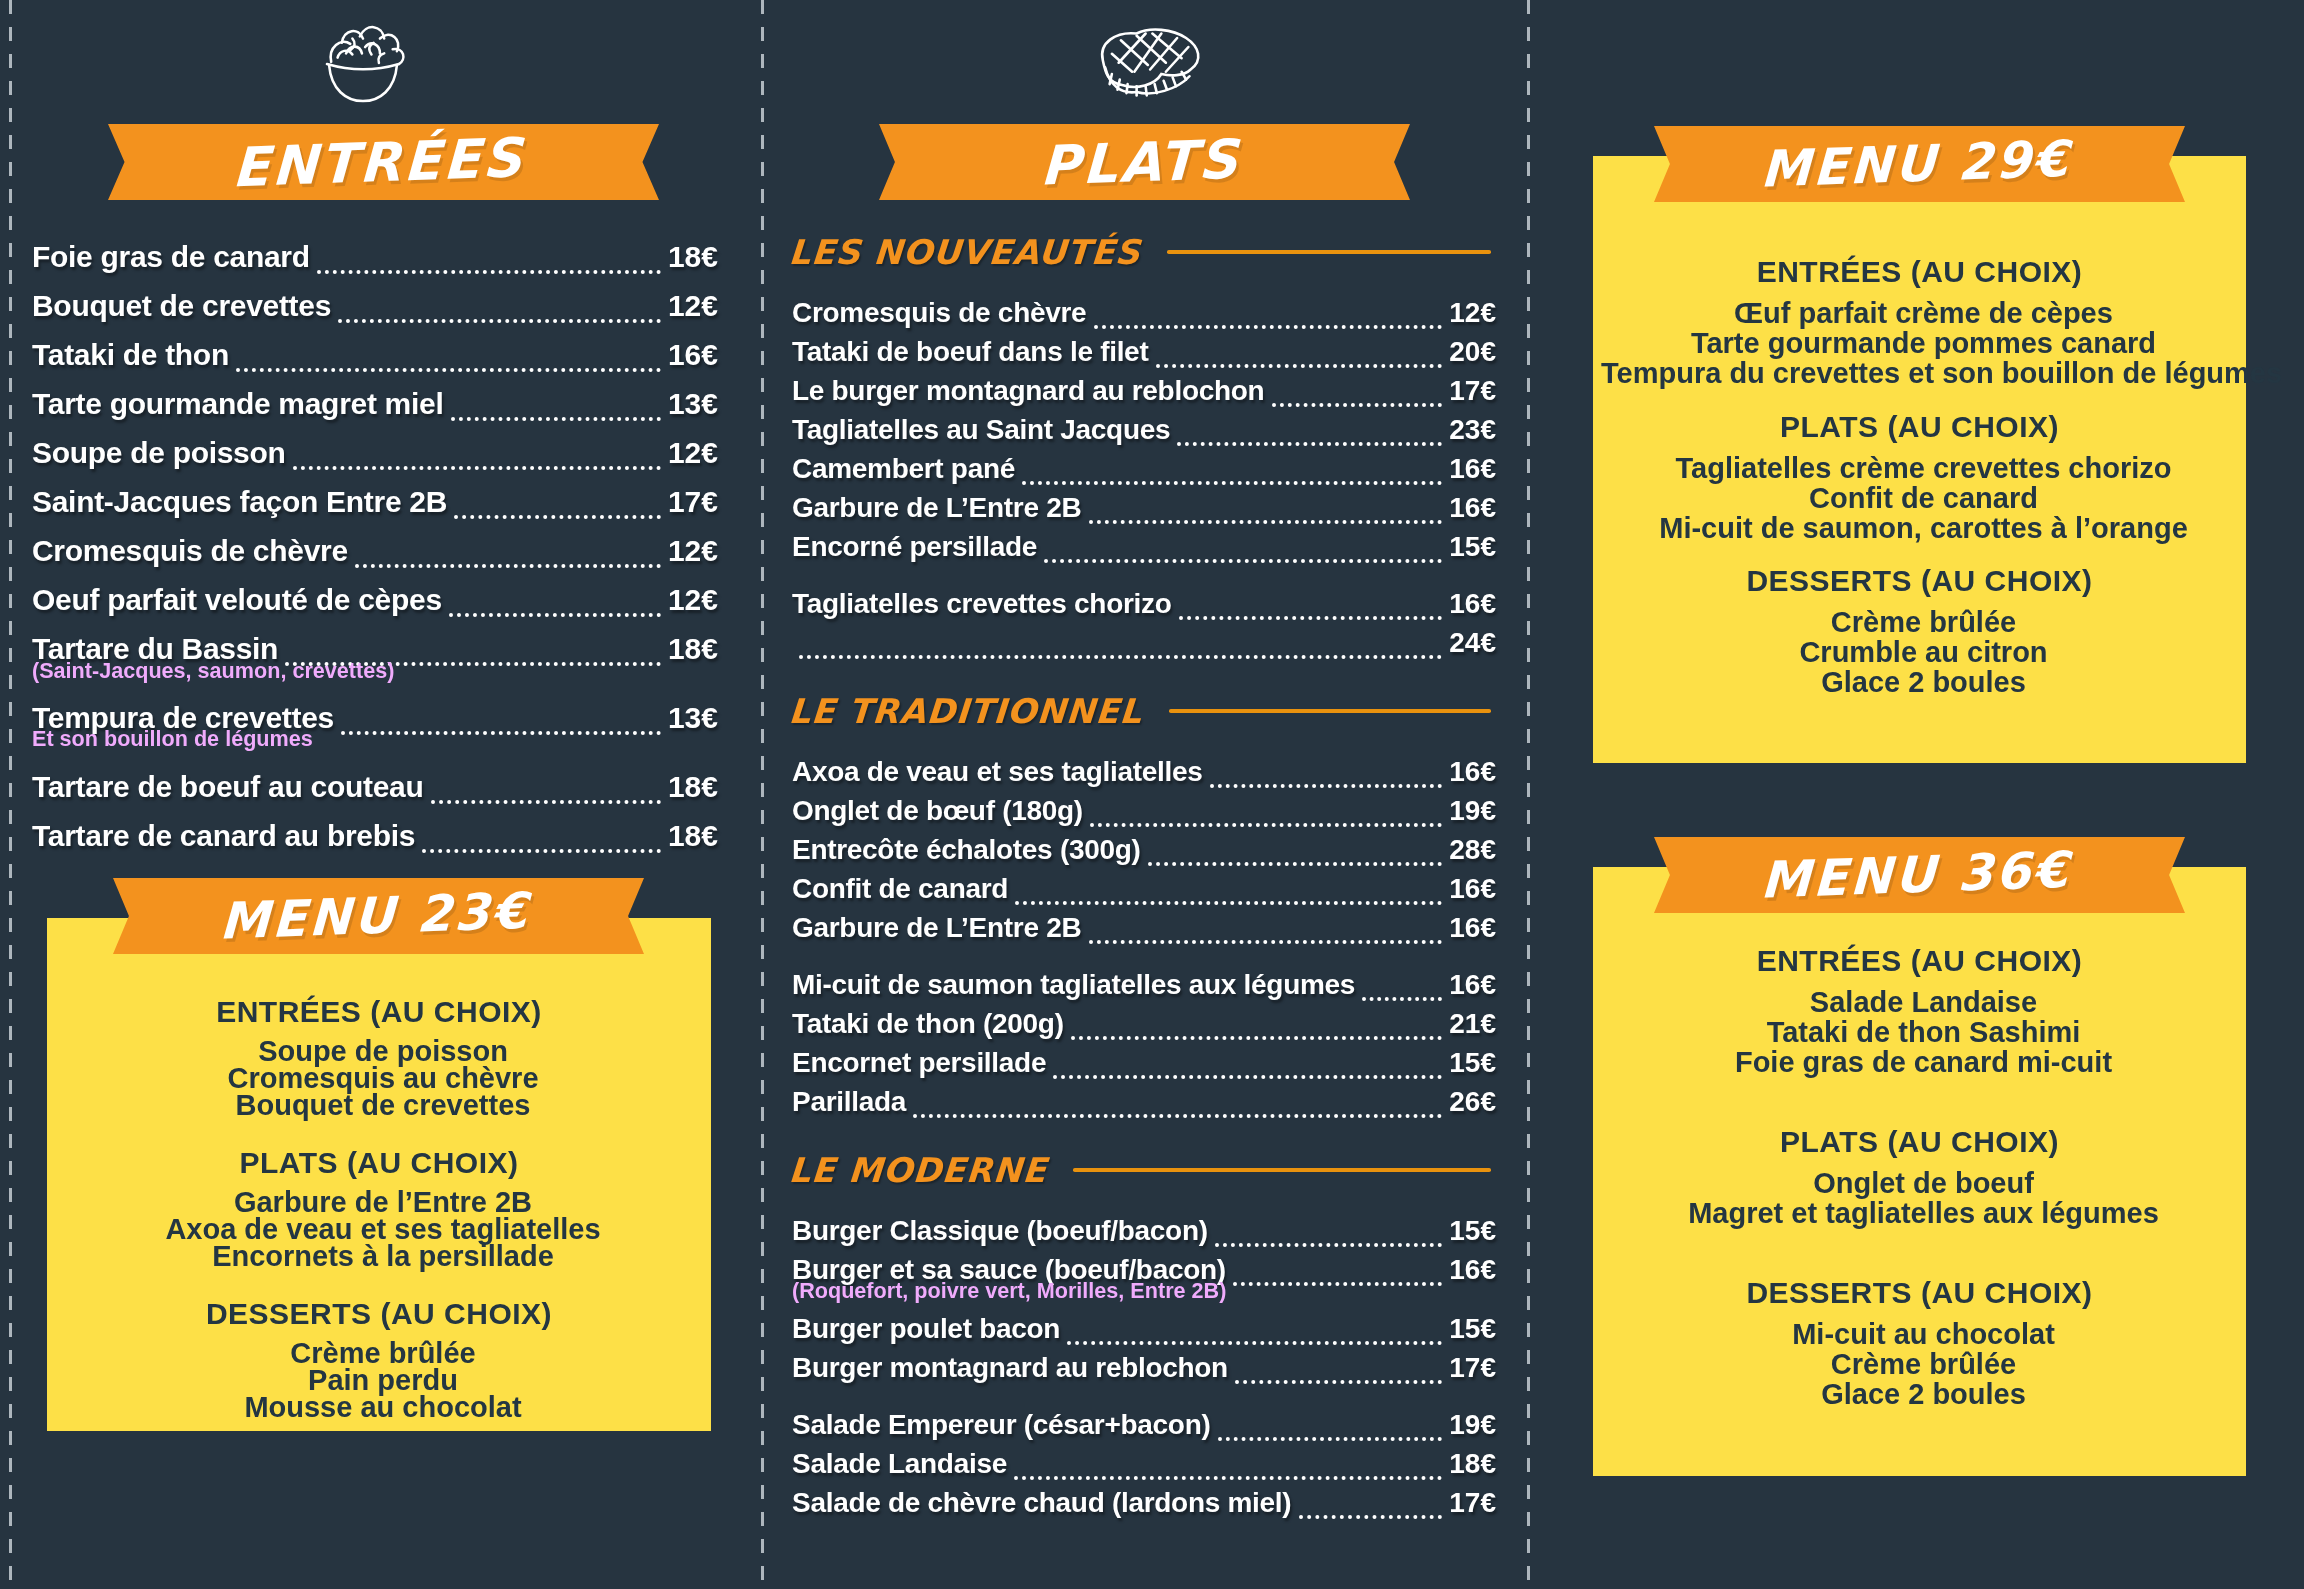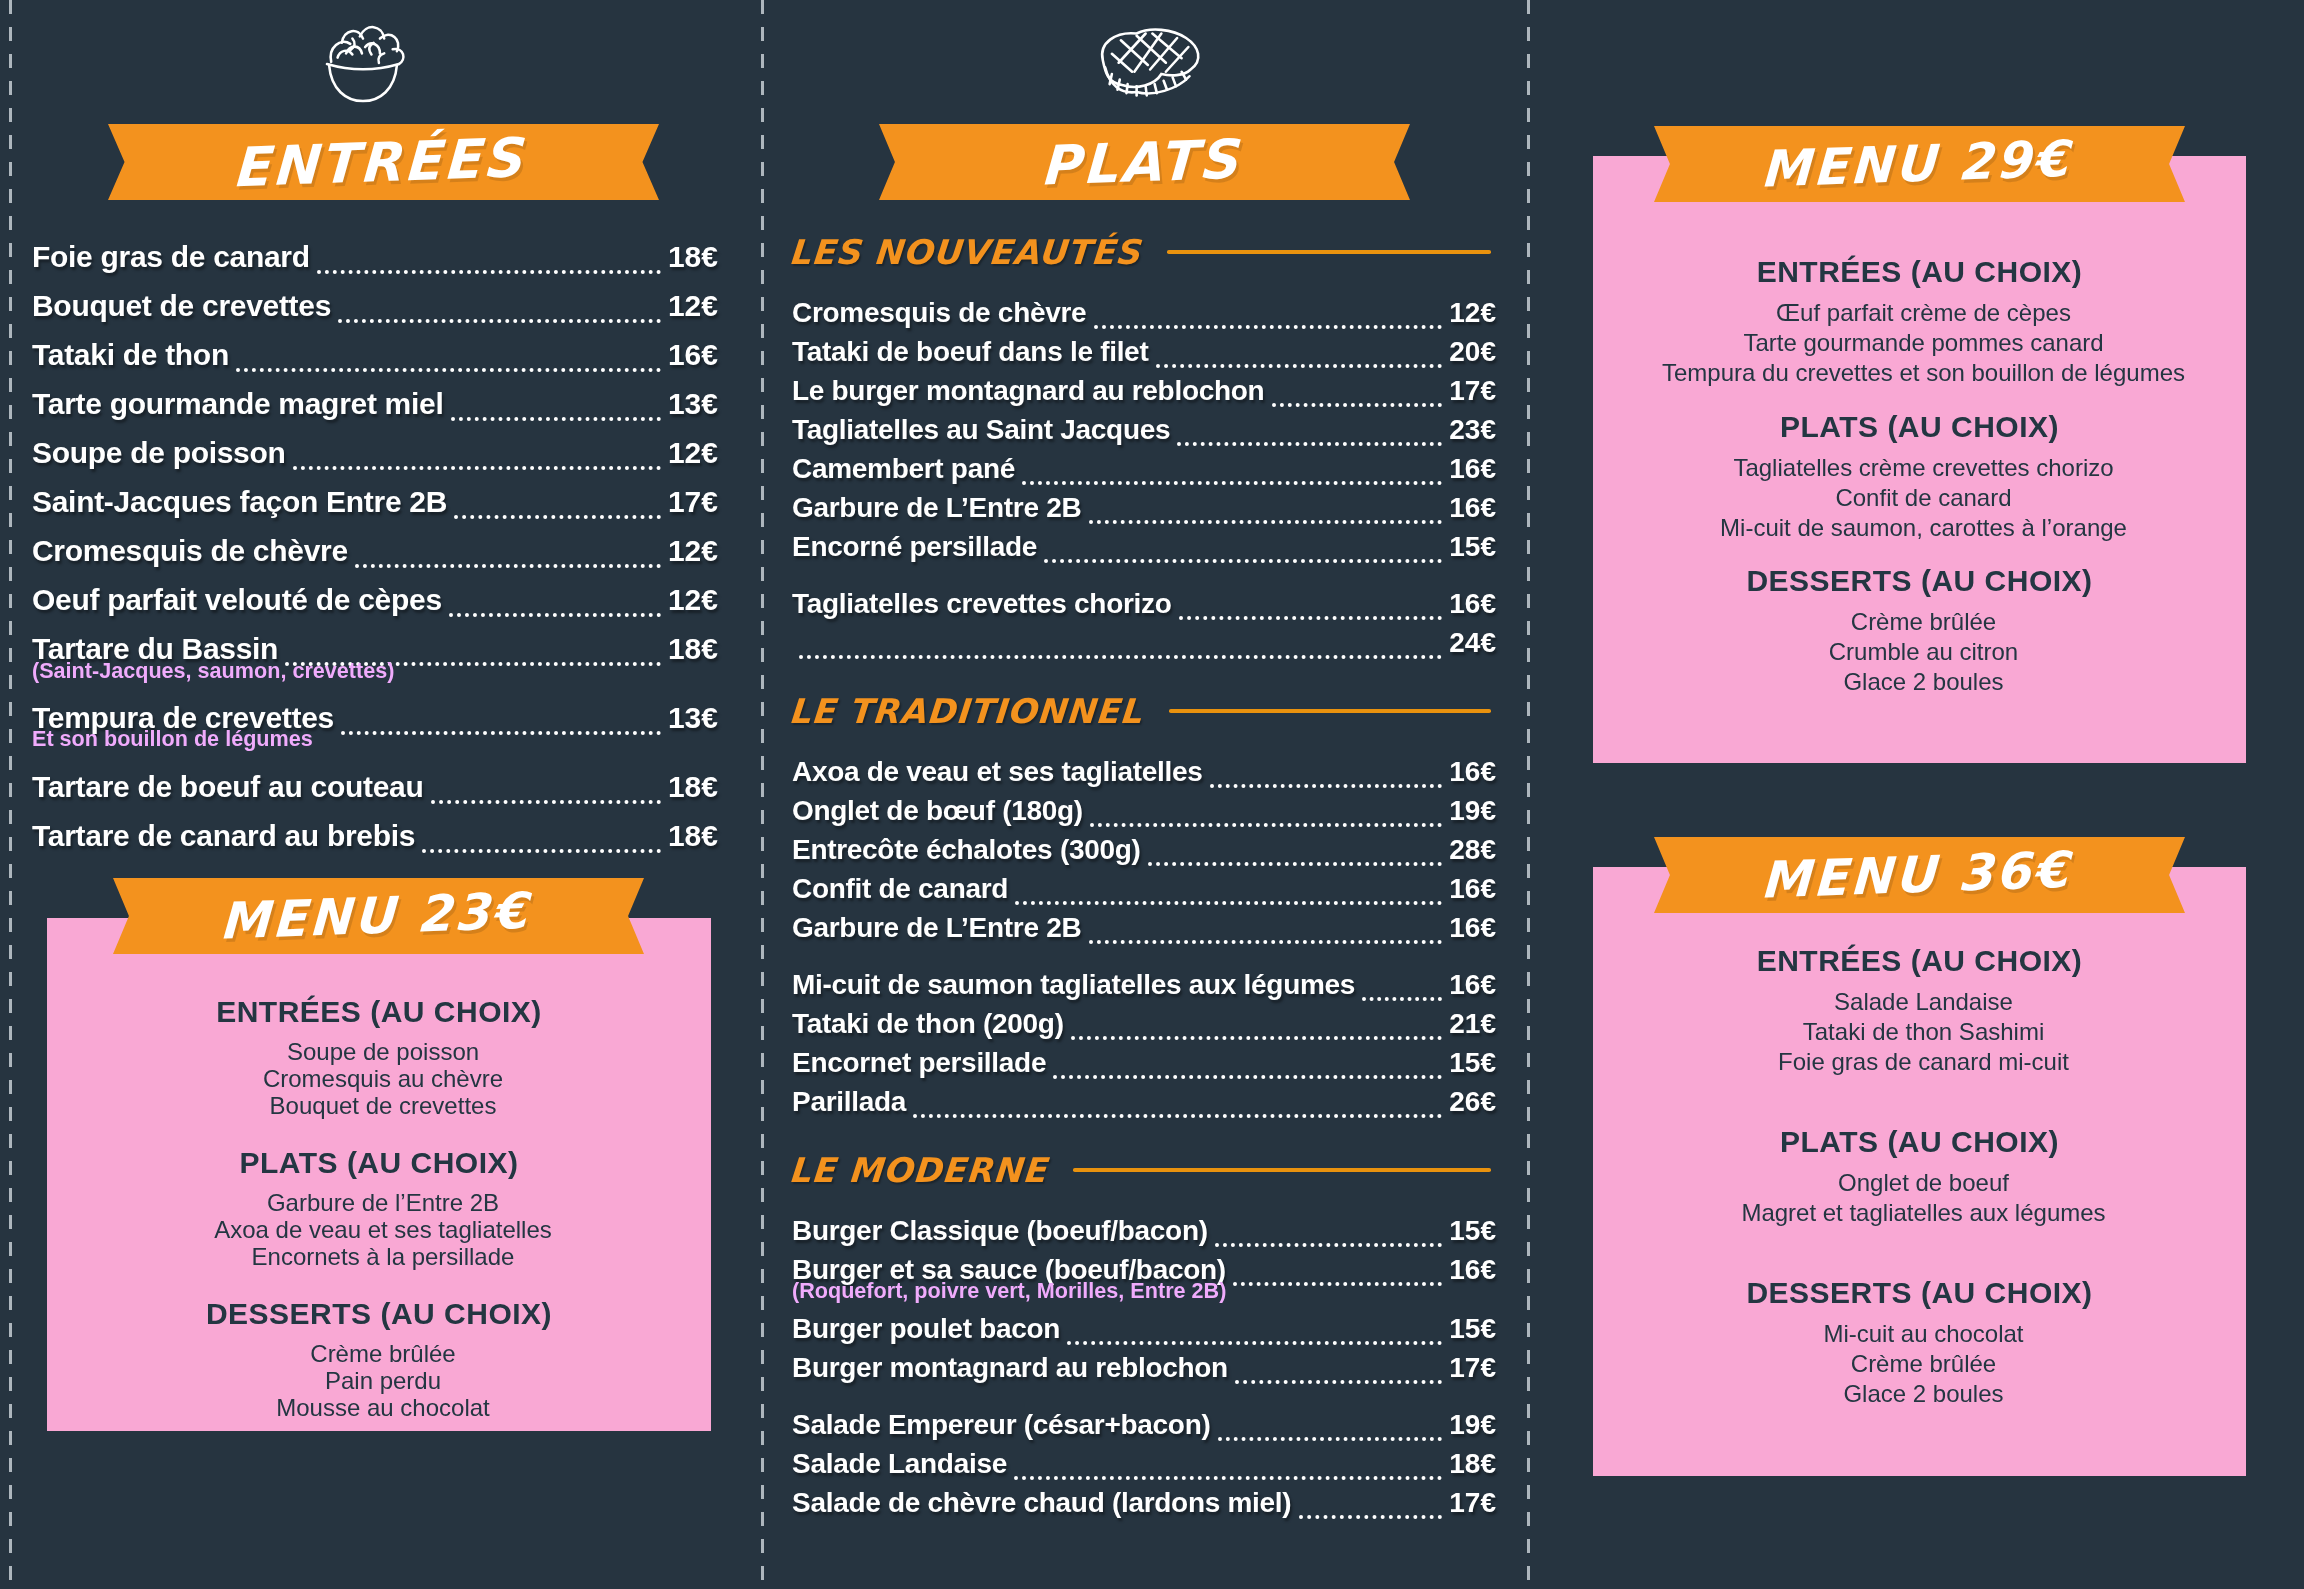--- a/index.html
+++ b/index.html
@@ -20,23 +20,23 @@
     display:flex; align-items:center; justify-content:center;
   }
   .rtext {
     font-family:"DejaVu Sans", sans-serif; font-style:italic; font-weight:bold;
     color:#fff; transform:rotate(-2deg) skewX(-7deg); letter-spacing:2.7px;
     text-shadow:2.7px 3.6px 0 rgba(0,0,0,0.12); white-space:nowrap;
   }
   .ribbon.big .rtext { font-size:54px; }
   .ribbon.menu .rtext { font-size:50px; }
   
-  .card { position:absolute; background:#f9a8d4; color:#243642; text-align:center; z-index:2; }
+  .card { position:absolute; background:#fde047; color:#243642; text-align:center; z-index:2; }
   .chead { font-size:30px; font-weight:bold; line-height:34px; letter-spacing:0.5px; margin-bottom:9px; white-space:nowrap; }
-  .citem { font-size:24px; font-weight:normal; white-space:nowrap;margin-left:8px; }
+  .citem { font-size:29px; font-weight:bold; white-space:nowrap;margin-left:8px; }
   .card1 .citem { line-height:27px; }
   .card2 .citem, .card3 .citem { line-height:30px; }
   .card1 .cbody { padding-top:77px; }
   .card2 .cbody { padding-top:99px; }
   .card3 .cbody { padding-top:77px; }
   .card1 .csec + .csec { margin-top:27px; }
   .card2 .csec + .csec { margin-top:21.6px; }
   .card3 .csec + .csec { margin-top:48px; }
   
   .list { position:absolute; }

